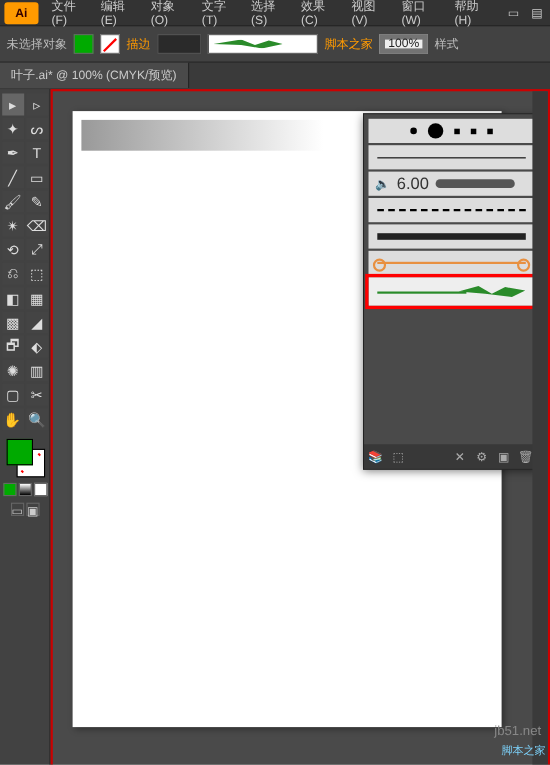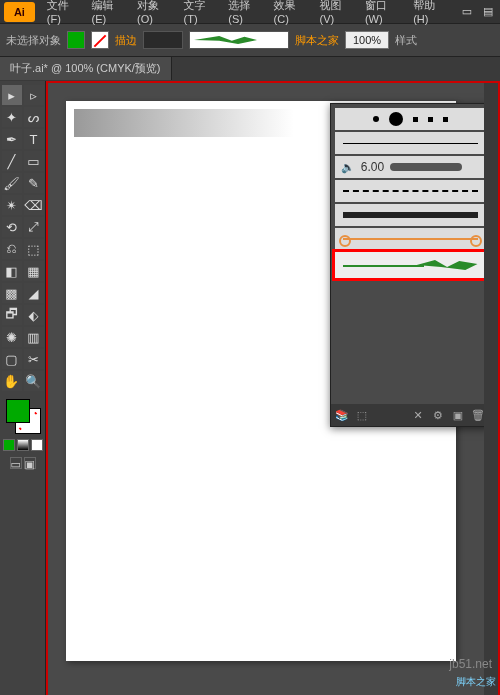--- a/index.html
+++ b/index.html
@@ -11,21 +11,21 @@
 .controlbar{background:#424242;height:26px;display:flex;align-items:center;padding:16px 6px;gap:6px;border-bottom:1px solid #222}
 .cb-label{font-size:11px;color:#bbb}
 .swatch{width:18px;height:18px;border:1px solid #666}
 .swatch.green{background:#0a0}
 .swatch.none{background:#fff;position:relative}
 .swatch.none::after{content:"";position:absolute;left:0;right:0;top:50%;border-top:2px solid red;transform:rotate(-45deg)}
 .stroke-w{width:40px;height:18px;background:#2a2a2a;border:1px solid #555;display:flex;align-items:center;padding:0 4px}
 .stroke-prev{width:100px;height:18px;background:#fff;border:1px solid #555;display:flex;align-items:center;padding:0 4px}
 .stroke-prev .leaf{width:70%;height:8px;background:#2a8b2a;clip-path:polygon(0 50%,40% 0,60% 60%,80% 10%,100% 50%,70% 100%,40% 60%)}
 .orange{color:#ff9a00}
-.opacity-box{width:44px;height:18px;background:#eee;color:#222;display:flex;align-items:center;justify-content:center;border:1px solid #737373}
+.opacity-box{width:44px;height:18px;background:#eee;color:#222;display:flex;align-items:center;justify-content:center;border:5px solid #737373}
 .tabbar{background:#3a3a3a;height:24px;display:flex;align-items:flex-start;padding:0 0}
 .doc-tab{background:#4a4a4a;padding:4px 10px;font-size:11px;border-right:1px solid #222}
 .workspace{display:flex;height:calc(100% - 74px)}
 .toolbox{width:46px;background:#424242;border-right:1px solid #222;display:flex;flex-direction:column;align-items:center;padding:4px 2px;gap:2px}
 .tool-grid{display:grid;grid-template-columns:20px 20px;gap:2px}
 .tool{width:20px;height:20px;background:#444;display:flex;align-items:center;justify-content:center;color:#ddd;cursor:pointer;font-size:13px}
 .tool.sel{background:#666}
 .fillstroke{width:34px;height:34px;position:relative;margin-top:6px}
 .fs-fill{position:absolute;top:0;left:0;width:24px;height:24px;background:#0a0;border:1px solid #000}
 .fs-stroke{position:absolute;bottom:0;right:0;width:24px;height:24px;background:#fff;border:4px solid #fff;outline:1px solid #000}
@@ -55,21 +55,21 @@
 .line-or::before,.line-or::after{content:"";position:absolute;top:-3px;width:8px;height:8px;border:2px solid #e89040;border-radius:50%}
 .line-or::before{left:-4px}.line-or::after{right:-4px}
 .bp-row.highlight{outline:3px solid #f00;outline-offset:0;height:26px;background:#eee}
 .leaf-brush{width:90%;height:14px;position:relative}
 .leaf-brush::before{content:"";position:absolute;left:0;top:50%;width:60%;border-top:2px solid #2a8b2a}
 .leaf-brush::after{content:"";position:absolute;right:0;top:2px;width:45%;height:10px;background:#2a8b2a;clip-path:polygon(0 50%,30% 0,50% 70%,70% 10%,100% 40%,80% 100%,40% 70%)}
 .bp-empty{height:120px;background:#4a4a4a}
 .bp-foot{height:22px;background:#383838;display:flex;align-items:center;padding:0 4px;gap:6px}
 .bp-foot .sp{flex:1}
 .bp-ic{width:14px;height:14px;display:flex;align-items:center;justify-content:center;cursor:pointer;color:#aaa}
-.sizeval{display:flex;align-items:center;gap:4px;font-size:12px;color:#333}
+.sizeval{display:flex;align-items:center;gap:4px;font-size:15px;color:#333}
 .scrolly{position:absolute;top:0;right:0;width:14px;height:100%;background:#3a3a3a}
 .watermark{position:absolute;bottom:6px;right:4px;font-size:10px;color:#7dd3fc}
 .watermark2{position:absolute;bottom:24px;right:8px;font-size:12px;color:#888}
 </style>
 </head>
 <body>
 
 <div class="menubar">
   <div class="ai-logo">Ai</div>
   <div class="menu-item">文件(F)</div>

